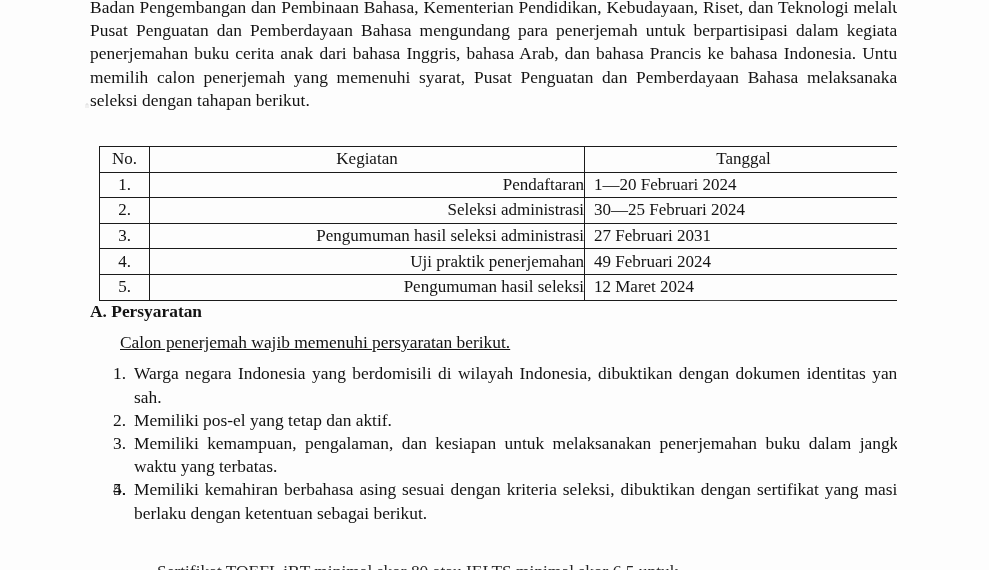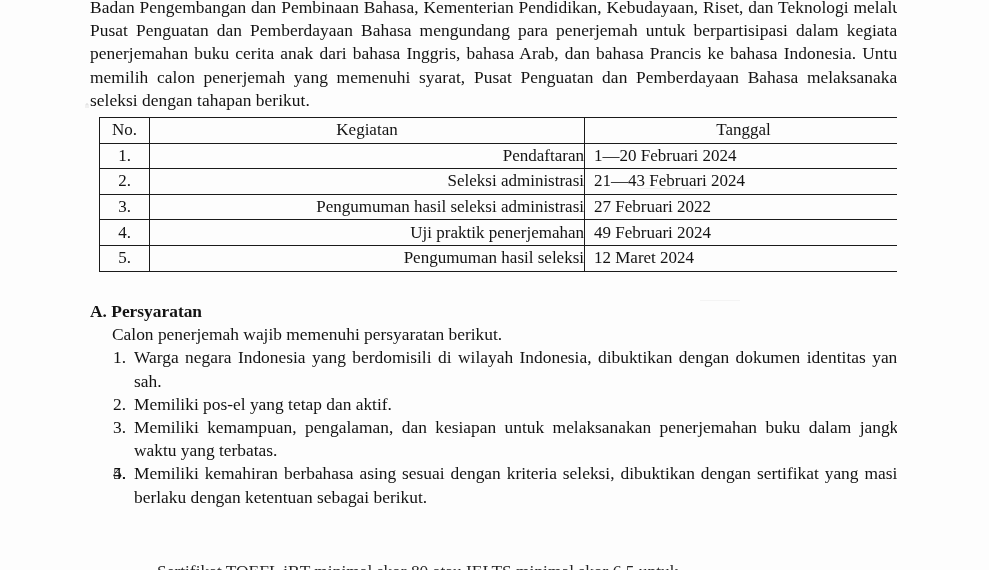--- a/index.html
+++ b/index.html
@@ -39,21 +39,21 @@
     line-height: 23.2px;
     text-align: justify;
     text-justify: inter-word;
     letter-spacing: 0.05px;
   }
 
   
   .table-wrap {
     position: absolute;
     left: 99px;
-    top: 117px;
+    top: 146px;
     width: 800px;
   }
   table.sched {
     border-collapse: collapse;
     width: 800px;
     font-size: 17px;
     table-layout: fixed;
   }
   table.sched td, table.sched th {
     border: 1.4px solid #1b1b1b;
@@ -81,22 +81,23 @@
     width: 816px;
     font-size: 17.4px;
     line-height: 23.2px;
   }
   .sec-head {
     margin: 0 0 0 0;
     padding-left: 0px;
     font-weight: bold;
   }
   .sec-lead {
-    margin: 0;
+    margin: 8px;
     padding-left: 22px;
+    text-decoration: underline;
   }
   ol.reqs {
     list-style: none;
     margin: 0;
     padding: 0;
   }
   ol.reqs > li {
     position: relative;
     padding-left: 44px;
     margin: 0;
@@ -156,26 +157,26 @@
       </thead>
       <tbody>
         <tr>
           <td class="cell-no">1.</td>
           <td class="cell-keg">Pendaftaran</td>
           <td class="cell-tgl">1—20 Februari 2024</td>
         </tr>
         <tr>
           <td class="cell-no">2.</td>
           <td class="cell-keg">Seleksi administrasi</td>
-          <td class="cell-tgl">21—43 Februari 2024</td>
+          <td class="cell-tgl">30—25 Februari 2024</td>
         </tr>
         <tr>
           <td class="cell-no">3.</td>
           <td class="cell-keg">Pengumuman hasil seleksi administrasi</td>
-          <td class="cell-tgl">27 Februari 2022</td>
+          <td class="cell-tgl">27 Februari 2031</td>
         </tr>
         <tr>
           <td class="cell-no">4.</td>
           <td class="cell-keg">Uji praktik penerjemahan</td>
           <td class="cell-tgl">49 Februari 2024</td>
         </tr>
         <tr>
           <td class="cell-no">5.</td>
           <td class="cell-keg">Pengumuman hasil seleksi</td>
           <td class="cell-tgl">12 Maret 2024</td>

